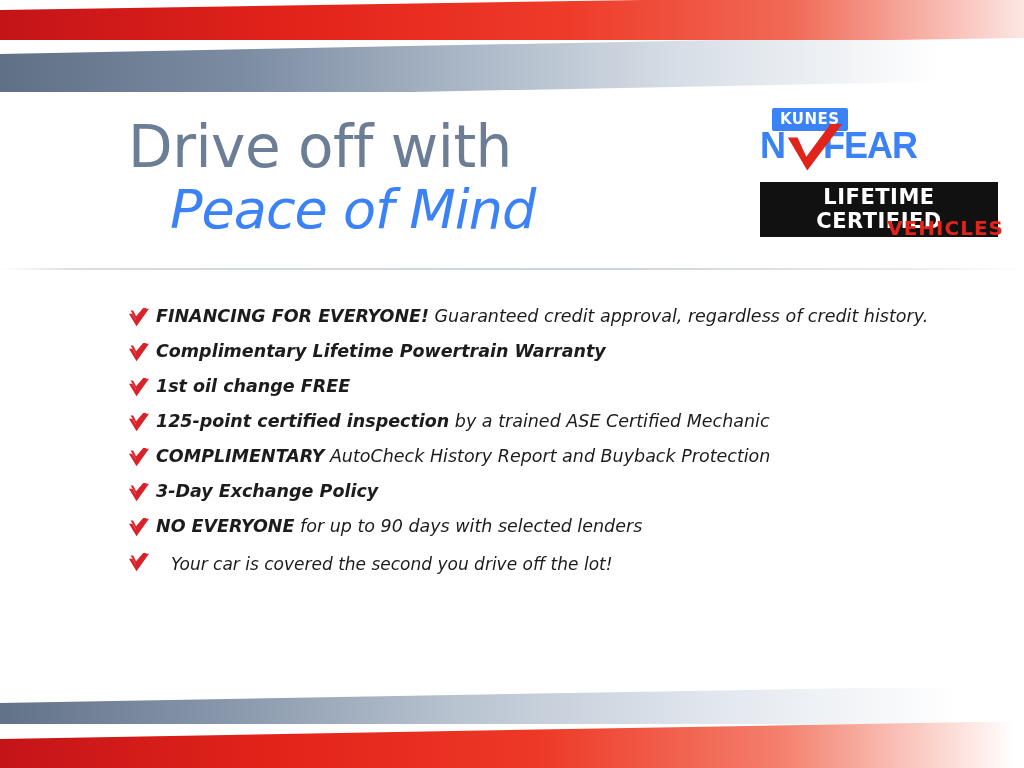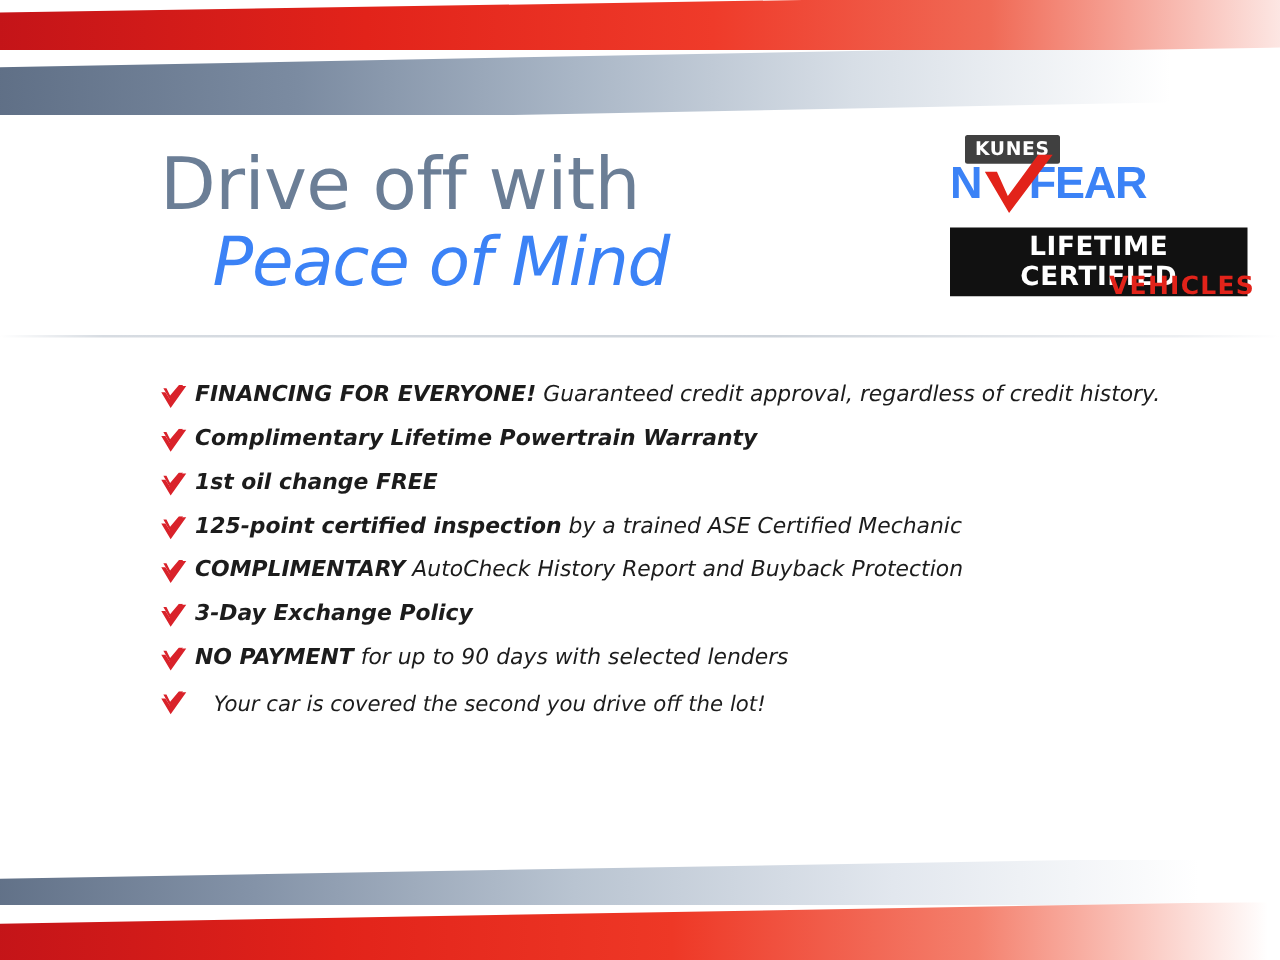--- a/index.html
+++ b/index.html
@@ -137,21 +137,21 @@
     position: absolute;
     right: 18px;
     top: 108px;
     width: 246px;
     height: 148px;
   }
   .logo .kunes {
     position: absolute;
     left: 12px;
     top: 0px;
-    background: #404040;
+    background: #3b82f6;
     color: #ffffff;
     font-family: "DejaVu Sans", sans-serif;
     font-weight: bold;
     font-size: 15px;
     letter-spacing: 0.5px;
     padding: 2px 8px 3px 8px;
     border-radius: 2px;
   }
   .logo .nofear {
     position: absolute;
@@ -311,21 +311,21 @@
           <path d="M3 3 L10 15 L22 0 L18 0 L9.5 10 L6 3 Z" fill="#d9222a"></path>
         </svg>
       <div class="text"><b>3-Day Exchange Policy</b><span></span></div>
     </div>
 
     <div class="bullet">
       <svg class="check" viewBox="0 0 26 24">
           <path d="M1 7 L10 22 L25 1 L19 1 L9.5 14 L5 7 Z" fill="#d9222a"></path>
           <path d="M3 3 L10 15 L22 0 L18 0 L9.5 10 L6 3 Z" fill="#d9222a"></path>
         </svg>
-      <div class="text"><b>NO PAYMENT</b><span> for up to 90 days with selected lenders</span></div>
+      <div class="text"><b>NO EVERYONE</b><span> for up to 90 days with selected lenders</span></div>
     </div>
 
     <div class="bullet">
       <svg class="check" viewBox="0 0 26 24">
           <path d="M1 7 L10 22 L25 1 L19 1 L9.5 14 L5 7 Z" fill="#d9222a"></path>
           <path d="M3 3 L10 15 L22 0 L18 0 L9.5 10 L6 3 Z" fill="#d9222a"></path>
         </svg>
       <div class="text"><span class="sub">Your car is covered the second you drive off the lot!</span></div>
     </div>
 

